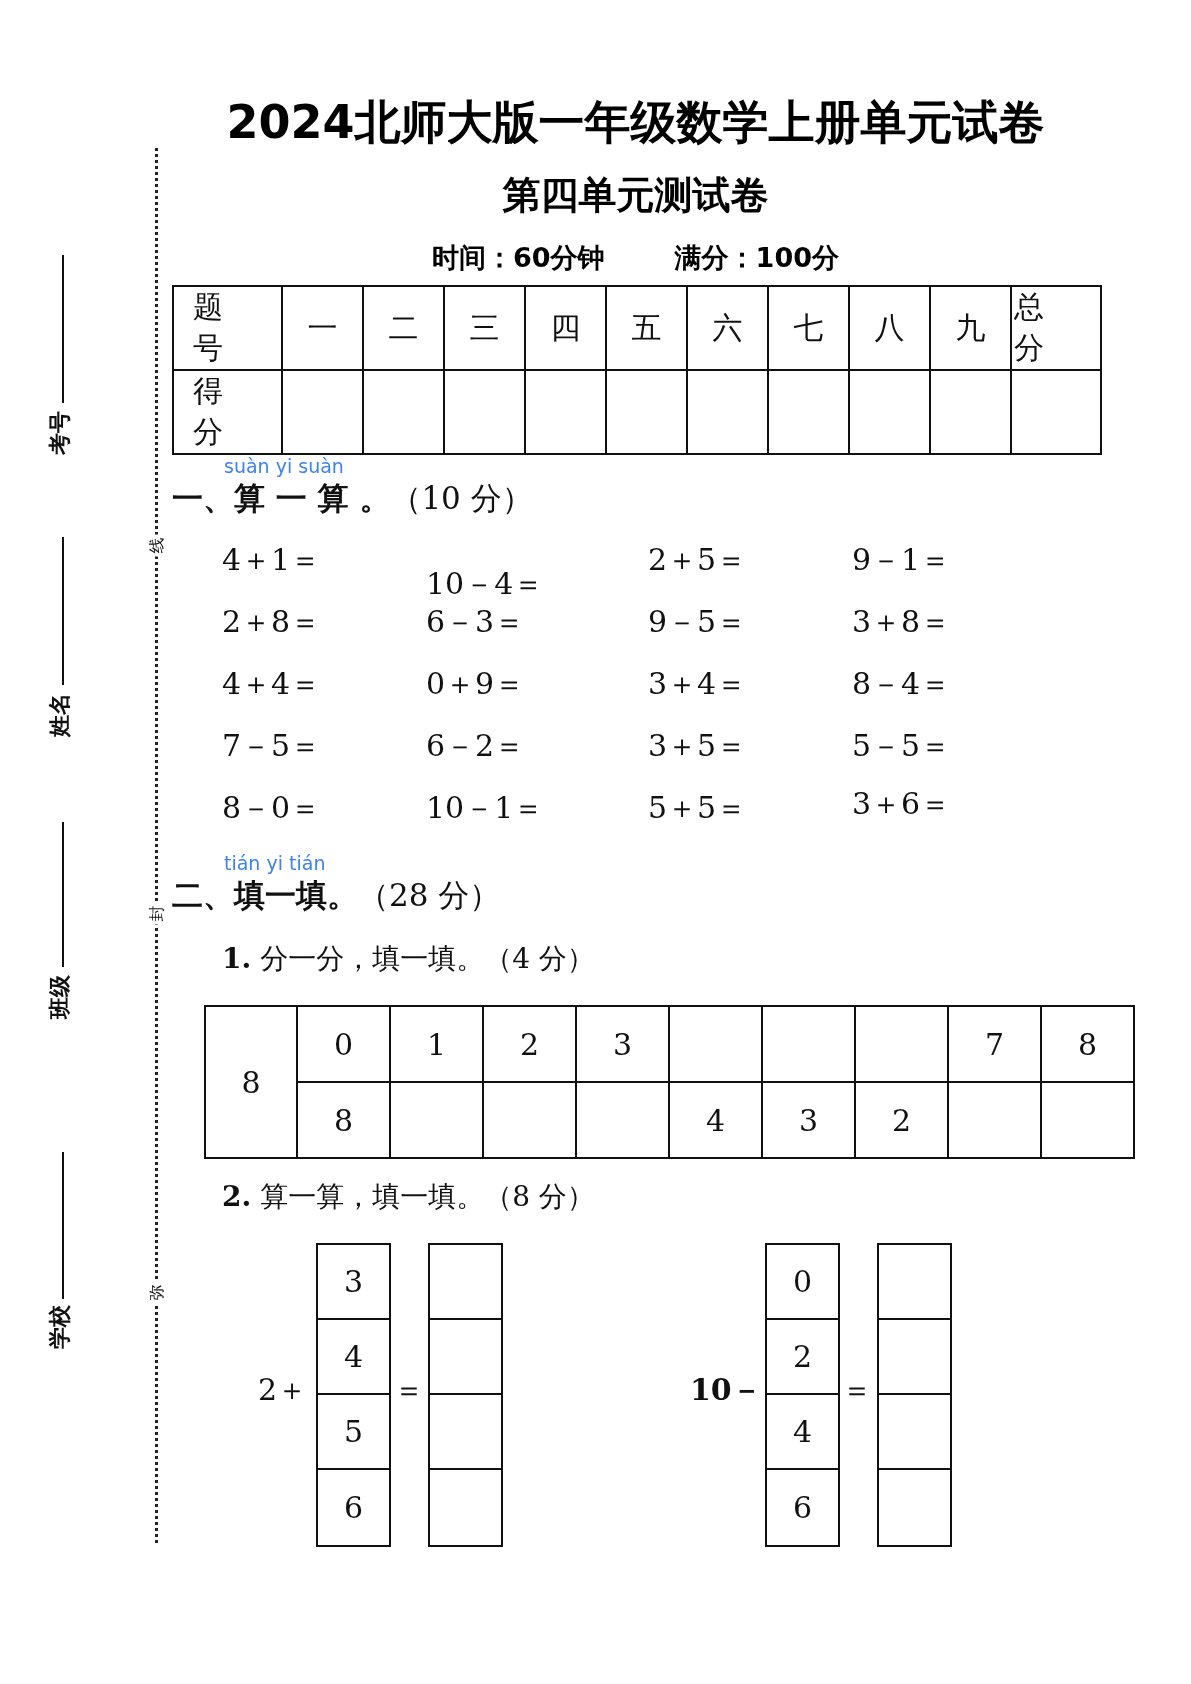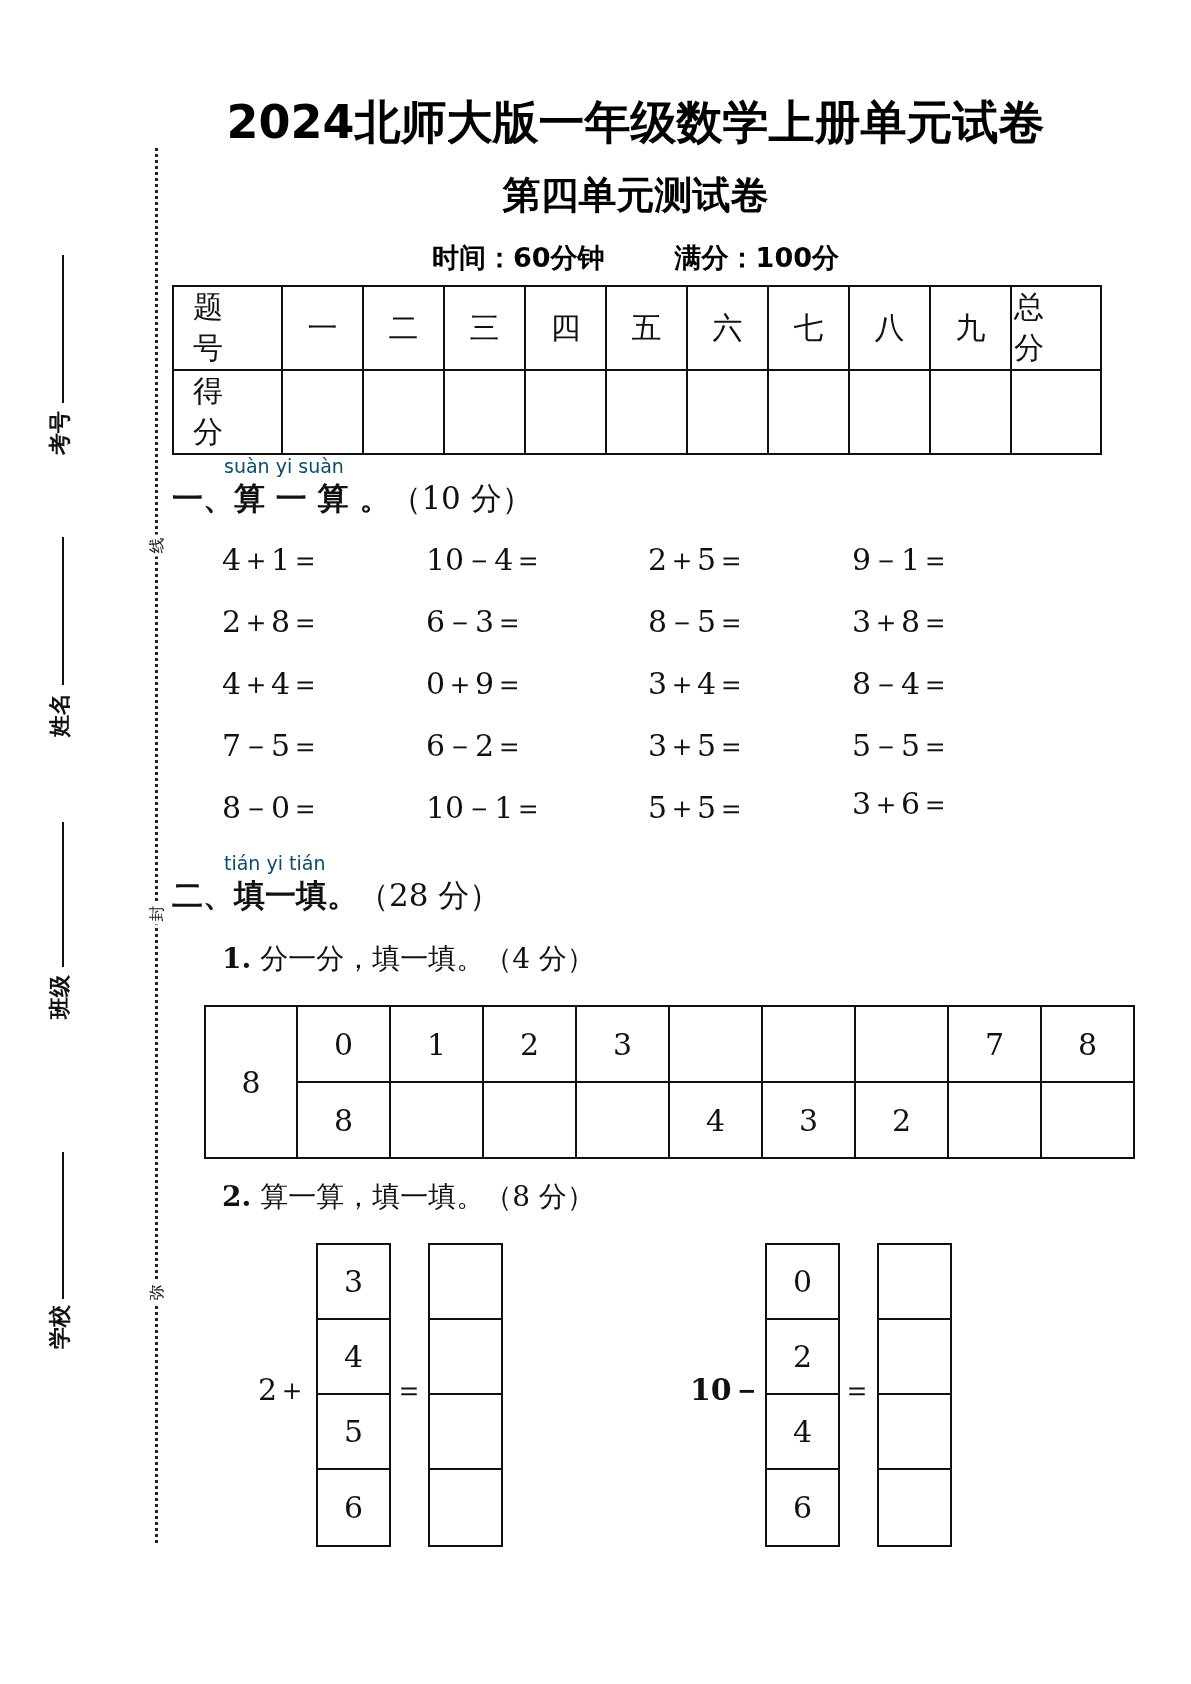--- a/index.html
+++ b/index.html
@@ -34,21 +34,21 @@
   table { border-collapse: collapse; }
   .score-table { left: 172px; top: 285px; }
   .score-table td { border: 2px solid #111; height: 72px; text-align: center;
     font-family: "DejaVu Sans", "Liberation Sans", sans-serif; font-size: 30px;
     font-weight: 400; padding: 0; }
   .score-table td.first { width: 88px; letter-spacing: 12px; text-align: left; padding-left: 19px; }
   .score-table td.col { width: 79px; }
   .score-table td.total { width: 86px; letter-spacing: 12px; text-align: left; padding-left: 2px; }
 
   
-  .pinyin { font-family: "DejaVu Sans", "Liberation Sans", sans-serif; font-size: 19px; color: #0c4a6e; }
+  .pinyin { font-family: "DejaVu Sans", "Liberation Sans", sans-serif; font-size: 19px; color: #3b82f6; }
   .section-title { font-size: 31px; font-weight: 700; font-family: "DejaVu Serif", "Liberation Serif", serif; text-align: right; }
   .section-title .pts { font-weight: 400; }
   .sub-title { font-size: 28px; font-family: "DejaVu Serif", "Liberation Serif", serif; }
   .sub-title b { font-weight: 700; }
 
   
   .eq { font-family: "DejaVu Serif", "Liberation Serif", serif; font-size: 30px; white-space: nowrap; }
 
   
   .decomp { left: 204px; top: 1005px; }
@@ -121,27 +121,27 @@
   </tr>
 </tbody>
   </table>
 
 <div class="abs pinyin" style="left:224px; top:455px;">suàn  yi suàn</div>
 <div class="abs section-title" style="left:172px; top:478px;">
   <span>一、算 一 算 。</span><span class="pts">（10 分）</span>
 </div>
 
 <div class="abs eq" style="left:222px; top:540px;">4＋1＝</div>
-<div class="abs eq" style="left:426px; top:540px;">10－4＝</div>
+<div class="abs eq" style="left:426px; top:564px;">10－4＝</div>
 <div class="abs eq" style="left:648px; top:540px;">2＋5＝</div>
 <div class="abs eq" style="left:852px; top:540px;">9－1＝</div>
 
 <div class="abs eq" style="left:222px; top:602px;">2＋8＝</div>
 <div class="abs eq" style="left:426px; top:602px;">6－3＝</div>
-<div class="abs eq" style="left:648px; top:602px;">8－5＝</div>
+<div class="abs eq" style="left:648px; top:602px;">9－5＝</div>
 <div class="abs eq" style="left:852px; top:602px;">3＋8＝</div>
 
 <div class="abs eq" style="left:222px; top:664px;">4＋4＝</div>
 <div class="abs eq" style="left:426px; top:664px;">0＋9＝</div>
 <div class="abs eq" style="left:648px; top:664px;">3＋4＝</div>
 <div class="abs eq" style="left:852px; top:664px;">8－4＝</div>
 
 <div class="abs eq" style="left:222px; top:726px;">7－5＝</div>
 <div class="abs eq" style="left:426px; top:726px;">6－2＝</div>
 <div class="abs eq" style="left:648px; top:726px;">3＋5＝</div>

